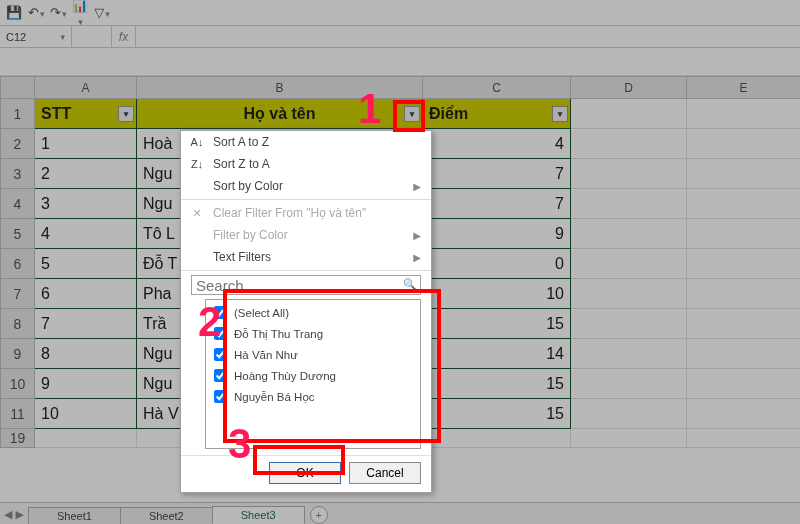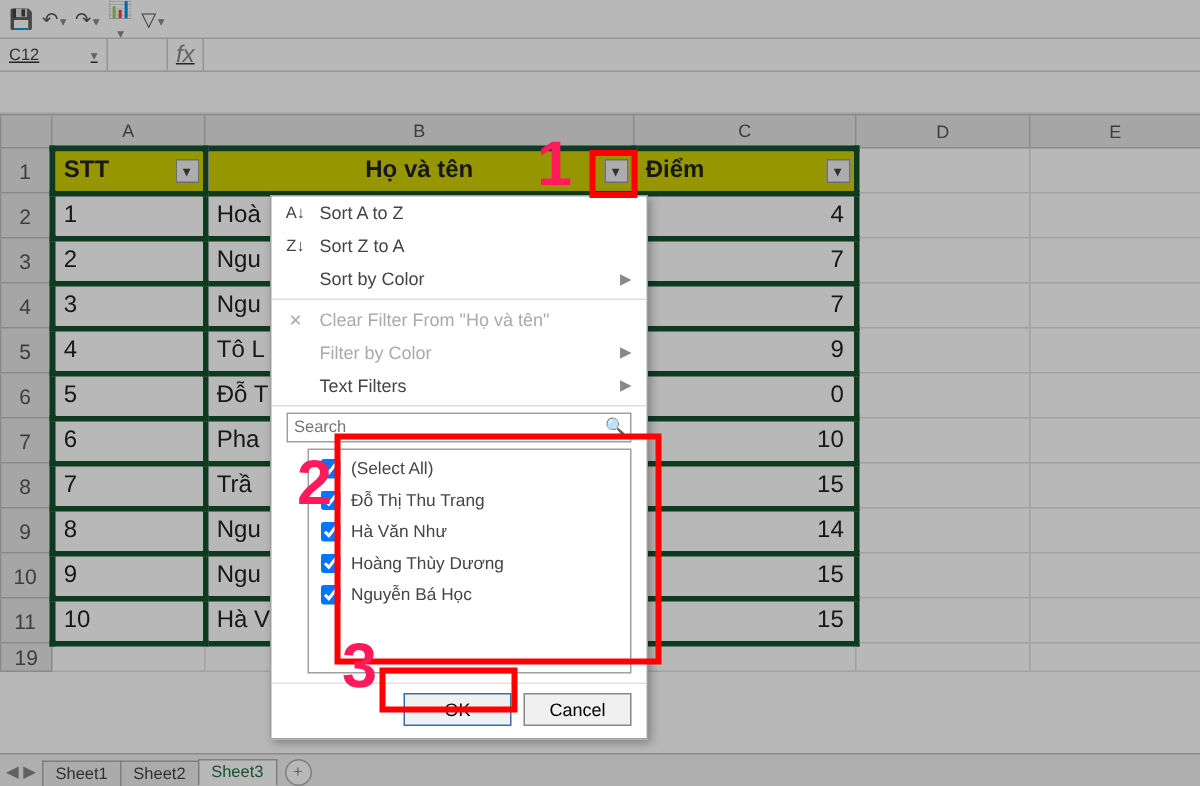--- a/index.html
+++ b/index.html
@@ -36,34 +36,33 @@
   }
   .qat .ic { width: 16px; text-align: center; }
   .qat .dd::after { content: "▾"; font-size: 9px; margin-left: 1px; color: #888; }
   
   .fxrow {
     height: 22px;
     background: #fff;
     border-bottom: 1px solid #d0d0d0;
     display: flex;
     align-items: stretch;
-    text-decoration: underline;
   }
   .namebox {
     width: 72px;
     border-right: 1px solid #d0d0d0;
     display: flex;
     align-items: center;
     padding: 0 6px;
     font-size: 11px;
     color: #444;
   }
   .namebox::after { content: "▾"; font-size: 9px; margin-left: auto; color: #888; }
   .fxgap { width: 40px; border-right: 1px solid #d0d0d0; }
-  .fxlabel { width: 24px; display:flex; align-items:center; justify-content:center; font-style: italic; color:#888; font-size: 16px; border-right: 1px solid #d0d0d0;}
+  .fxlabel { width: 24px; display:flex; align-items:center; justify-content:center; font-style: italic; color:#888; font-size: 12px; border-right: 1px solid #d0d0d0;}
   .fxinput { flex:1; padding: 0 6px; display:flex; align-items:center; color:#555;}
   
   .sheet {
     position: relative;
     background: #fff;
   }
   table.grid {
     border-collapse: collapse;
     table-layout: fixed;
     width: 100%;
@@ -71,21 +70,21 @@
   .rowhdr, .colhdr, .corner {
     background: #e6e6e6;
     font-size: 12px;
     color: #555;
     text-align: center;
   }
   .corner { width: 34px; height: 22px; border: 1px solid #c0c0c0;}
   .colhdr { height: 22px; border: 1px solid #c0c0c0; }
   .rowhdr { width: 34px; border: 1px solid #c0c0c0; font-size: 14px;}
   td.cell {
-    border: 4px solid #14532d;
+    border: 1px solid #14532d;
     height: 30px;
     padding: 0 6px;
     font-size: 16px;
     color: #222;
     background: #fff;
     vertical-align: middle;
     position: relative;
   }
   td.empty { border: 1px solid #e0e0e0; background:#fff;}
   .hdrcell {
@@ -117,21 +116,21 @@
     display: flex;
     align-items: flex-end;
     padding-left: 28px;
     gap: 0;
     font-size: 11px;
   }
   .tabs .nav { position:absolute; left:4px; bottom:3px; display:flex; gap:4px; color:#888;}
   .tab {
     border: 1px solid #b0b0b0;
     border-bottom: none;
-    padding: 2px 8px;
+    padding: 2px 28px;
     background: #eee;
     color: #444;
     margin-right: -1px;
     text-align: center;
   }
   .tab.active { background: #fff; color: #207245; font-weight: normal; border-bottom: 1px solid #fff; z-index:2; position:relative;}
   .addtab { width:18px; height:18px; border:1px solid #b0b0b0; border-radius:50%; display:flex; align-items:center; justify-content:center; margin-left:6px; background:#fff; font-size:11px; color:#888;}
   
   .popup {
     position: absolute;
@@ -156,21 +155,21 @@
   .popup .mi .ar { margin-left:auto; font-size:10px; color:#888; }
   .popup .sep { height:1px; background:#ddd; margin: 2px 0;}
   .popup .searchwrap {
     margin: 4px 10px;
     position: relative;
   }
   .popup .search {
     width: 100%; height: 20px;
     border: 1px solid #a0a0a0;
     padding: 0 18px 0 4px;
-    font-size: 11px; color:#888;
+    font-size: 15px; color:#888;
   }
   .popup .searchwrap .mag { position:absolute; right:4px; top:3px; font-size:11px; color:#5b8ec1;}
   .popup .listbox {
     margin: 0 10px 6px 24px;
     border: 1px solid #a0a0a0;
     height: 150px;
     overflow-y: scroll;
     padding: 2px 2px;
     background:#fff;
   }

